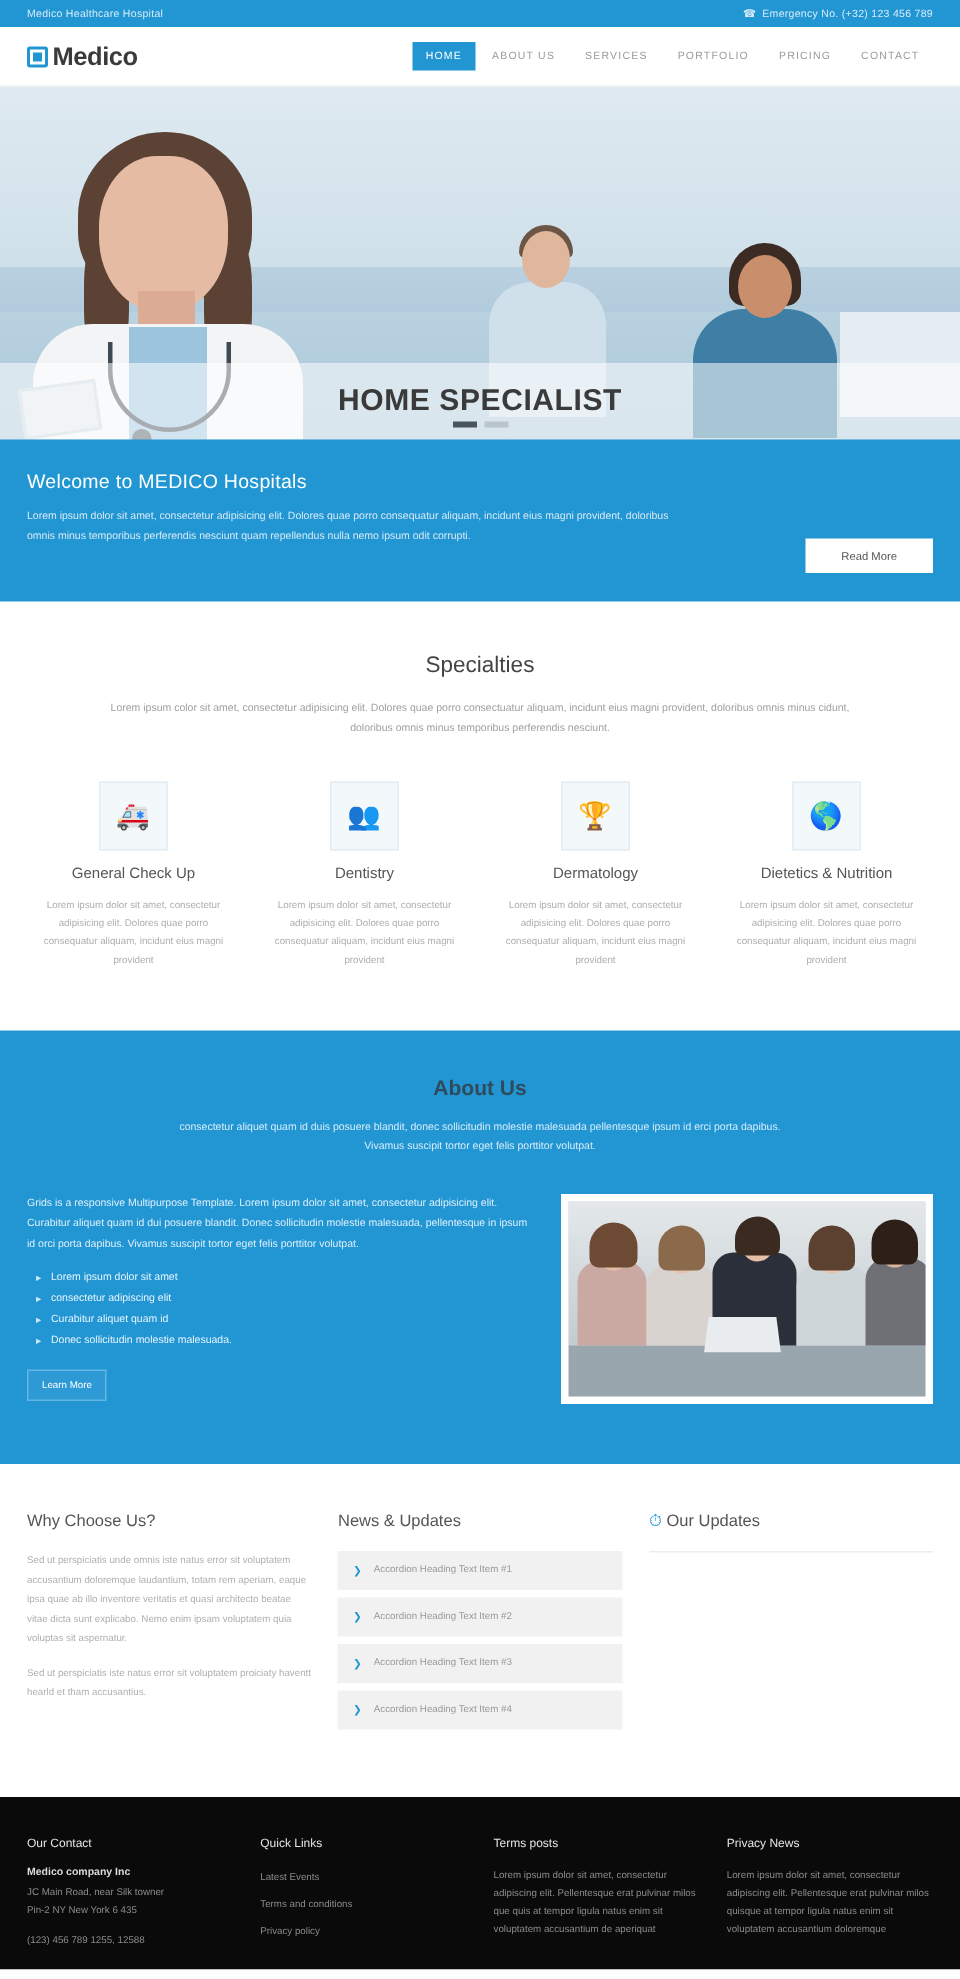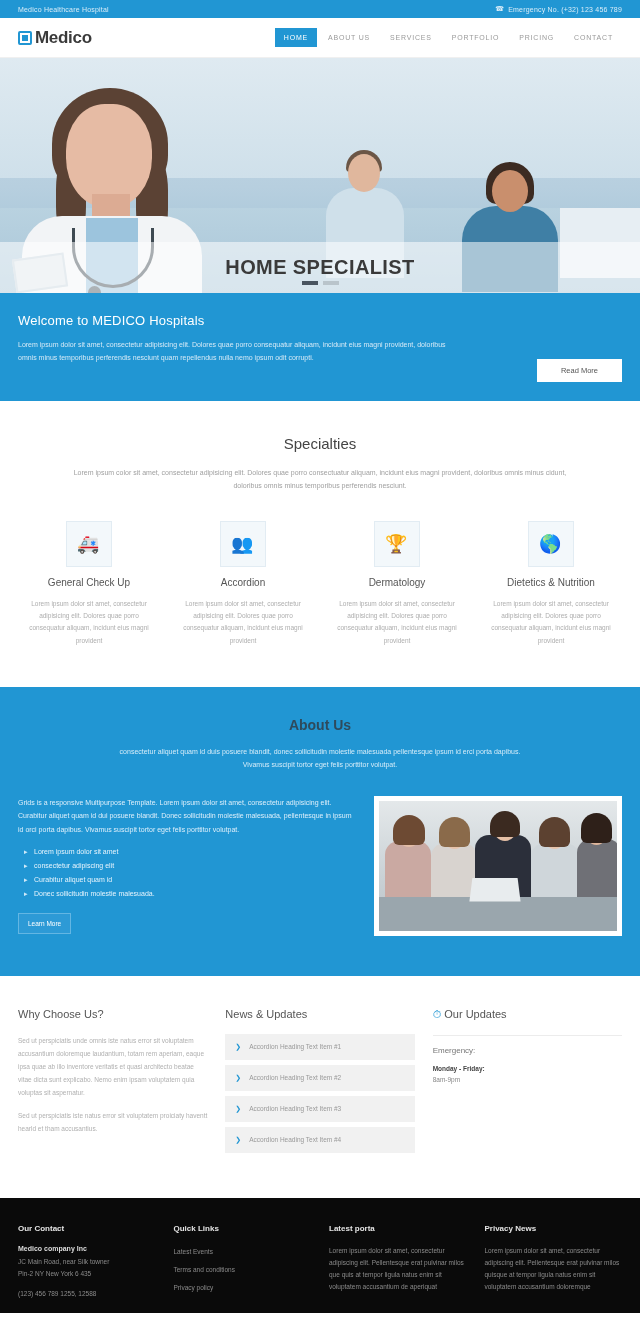--- a/index.html
+++ b/index.html
@@ -244,21 +244,21 @@
   .timing-block { margin-bottom: 14px; }
   .timing-title { font-size: 8px; color: #777; margin-bottom: 8px; }
   .timing-row { font-size: 6.5px; color: #888; line-height: 1.7; margin-bottom: 7px; }
   .timing-row b { color: #444; }
   .timing-sep { height: 1px; background: #ececec; margin: 10px 0; }
 
   
   .footer { background: #0a0a0a; color: #8d8d8d; padding: 26px 18px 10px; }
   .footer-cols { display: flex; gap: 18px; }
   .footer-col { flex: 1; }
-  .footer-col h4 { color: #e4e4e4; font-size: 8px; font-weight: bold; margin-bottom: 12px; }
+  .footer-col h4 { color: #e4e4e4; font-size: 8px; font-weight: normal; margin-bottom: 12px; }
   .footer-col .addr-name { color: #dcdcdc; font-size: 7px; font-weight: bold; margin-bottom: 4px; }
   .footer-col p { font-size: 6.5px; line-height: 1.9; color: #8b8b8b; }
   .footer-col ul { list-style: none; }
   .footer-col li { margin-bottom: 7px; }
   .footer-col li a { color: #8b8b8b; font-size: 6.5px; text-decoration: none; }
   .post { margin-bottom: 10px; }
   .post p { font-size: 6.5px; line-height: 1.85; }
 </style>
 </head>
 <body>
@@ -329,21 +329,21 @@
     <h2>Specialties</h2>
     <div class="intro">Lorem ipsum color sit amet, consectetur adipisicing elit. Dolores quae porro consectuatur aliquam, incidunt eius magni provident, doloribus omnis minus cidunt, doloribus omnis minus temporibus perferendis nesciunt.</div>
     <div class="spec-grid">
       <div class="spec-item">
         <div class="spec-icon-box">🚑</div>
         <h3>General Check Up</h3>
         <p>Lorem ipsum dolor sit amet, consectetur adipisicing elit. Dolores quae porro consequatur aliquam, incidunt eius magni provident</p>
       </div>
       <div class="spec-item">
         <div class="spec-icon-box">👥</div>
-        <h3>Accordion</h3>
+        <h3>Dentistry</h3>
         <p>Lorem ipsum dolor sit amet, consectetur adipisicing elit. Dolores quae porro consequatur aliquam, incidunt eius magni provident</p>
       </div>
       <div class="spec-item">
         <div class="spec-icon-box">🏆</div>
         <h3>Dermatology</h3>
         <p>Lorem ipsum dolor sit amet, consectetur adipisicing elit. Dolores quae porro consequatur aliquam, incidunt eius magni provident</p>
       </div>
       <div class="spec-item">
         <div class="spec-icon-box">🌎</div>
         <h3>Dietetics &amp; Nutrition</h3>
@@ -421,27 +421,20 @@
         <span class="chev">❯</span>
         <span>Accordion Heading Text Item #4</span>
       </div>
     </div>
 
     <div class="col">
       <h3>
         <span class="clock">⏱</span><span>Our Updates</span>
       </h3>
       <div class="timing-sep"></div>
-      <div class="timing-block">
-        <div class="timing-title">Emergency:</div>
-        <div class="timing-row">
-          <b>Monday - Friday:</b><br>
-          <span>8am-9pm</span>
-        </div>
-      </div>
     </div>
   </div>
 
   <div class="footer">
     <div class="footer-cols">
       <div class="footer-col">
         <h4>Our Contact</h4>
         <div class="addr-name">Medico company Inc</div>
         <p>JC Main Road, near Silk towner</p>
         <p>Pin-2  NY  New York 6 435</p>
@@ -453,21 +446,21 @@
         <h4>Quick Links</h4>
         <ul>
           <li><a href="#">Latest Events</a></li>
           <li><a href="#">Terms and conditions</a></li>
           <li><a href="#">Privacy policy</a></li>
 
         </ul>
       </div>
 
       <div class="footer-col">
-        <h4>Latest porta</h4>
+        <h4>Terms posts</h4>
         <div class="post">
           <p>Lorem ipsum dolor sit amet, consectetur adipiscing elit. Pellentesque erat pulvinar milos que quis at tempor ligula natus enim sit voluptatem accusantium de aperiquat</p>
         </div>
       </div>
 
       <div class="footer-col">
         <h4>Privacy News</h4>
         <div class="post">
           <p>Lorem ipsum dolor sit amet, consectetur adipiscing elit. Pellentesque erat pulvinar milos quisque at tempor ligula natus enim sit voluptatem accusantium doloremque</p>
         </div>

